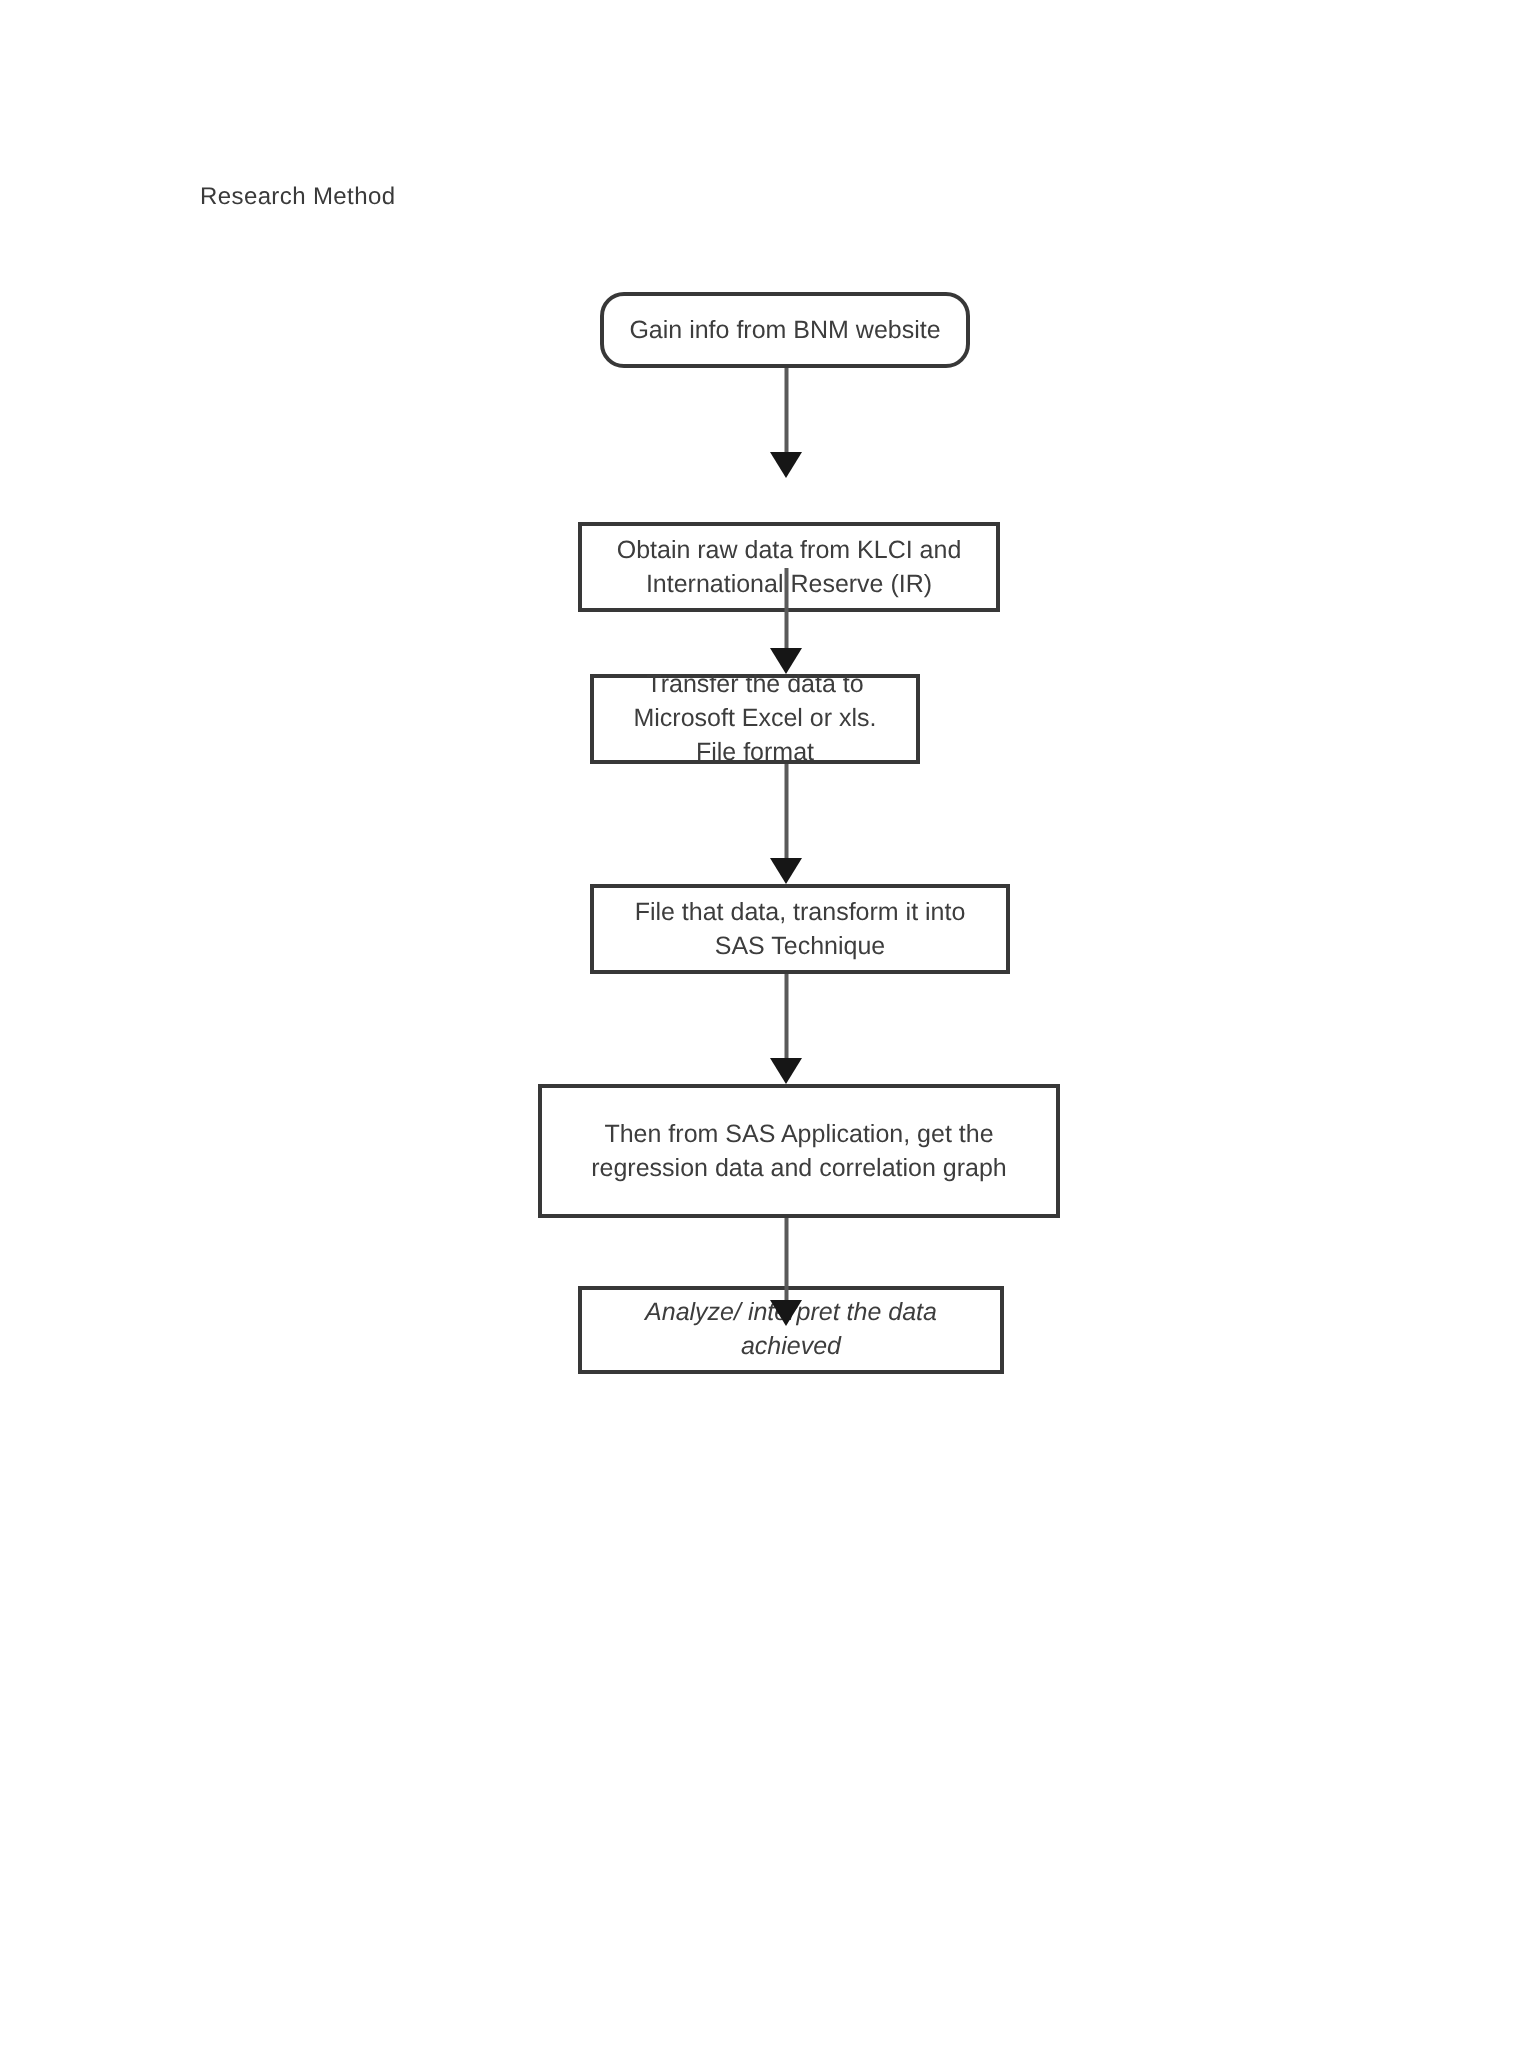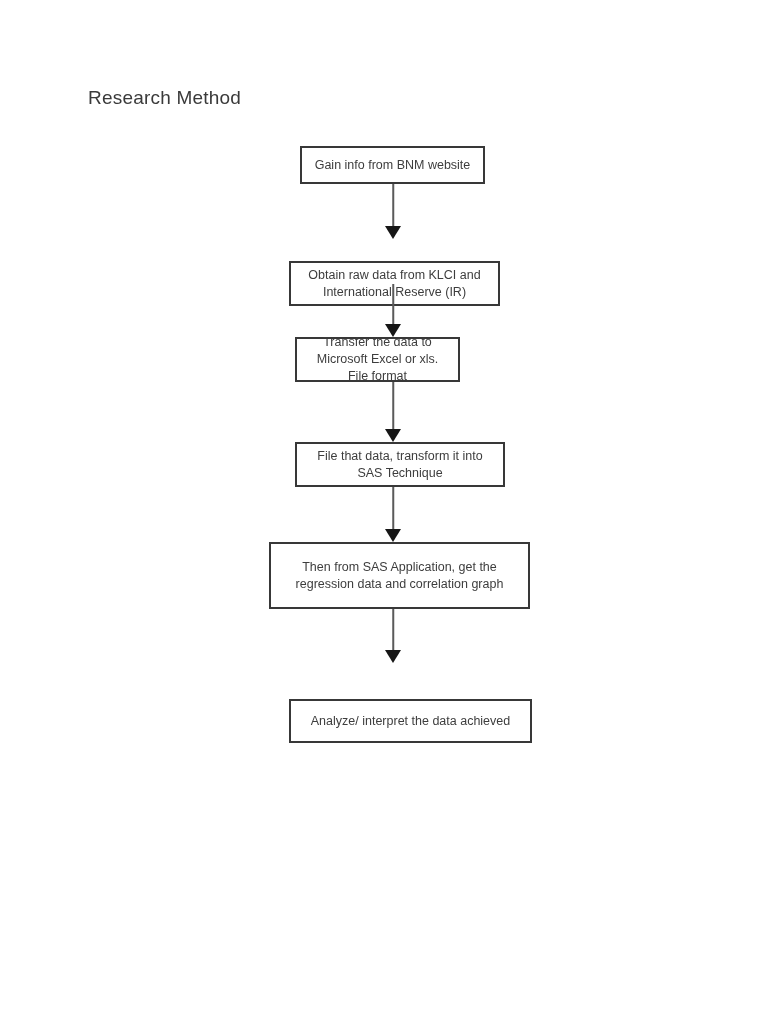--- a/index.html
+++ b/index.html
@@ -10,23 +10,23 @@
   .page {
     position: relative;
     width: 768px;
     height: 1024px;
     background: #ffffff;
     overflow: hidden;
     font-family: "Liberation Sans", sans-serif;
   }
   .doc-title {
     position: absolute;
-    left: 88px;
+    left: 100px;
     top: 90px;
-    font-size: 19px;
+    font-size: 12px;
     line-height: 16px;
     color: #3a3a3a;
     letter-spacing: 0.2px;
     white-space: nowrap;
   }
   .step {
     position: absolute;
     box-sizing: border-box;
     border: 2px solid #383838;
     background: #ffffff;
@@ -69,41 +69,41 @@
 </style>
 </head>
 <body>
 
 <div class="page">
 
   <div class="doc-title">Research Method</div>
 
   <div>
 
-    <div class="step" style="left:300px; top:146px; width:185px; height:38px;">
+    <div class="step" style="left:300px; top:146px; width:185px; height:38px;border-radius:12px;">
       <span>Gain info from BNM website</span>
     </div>
 
     <div class="step" style="left:289px; top:239px; width:211px; height:45px;margin-top:22px;">
       <span>Obtain raw data from KLCI and International Reserve (IR)</span>
     </div>
 
     <div class="step" style="left:295px; top:337px; width:165px; height:45px;">
       <span>Transfer the data to Microsoft Excel or xls. File format</span>
     </div>
 
     <div class="step" style="left:295px; top:442px; width:210px; height:45px;">
       <span>File that data, transform it into SAS Technique</span>
     </div>
 
     <div class="step" style="left:269px; top:542px; width:261px; height:67px;">
       <span>Then from SAS Application, get the regression data and correlation graph</span>
     </div>
 
-    <div class="step" style="left:289px; top:699px; width:243px; height:44px;">
+    <div class="step" style="left:289px; top:643px; width:213px; height:44px;font-style:italic;">
       <span>Analyze/ interpret the data achieved</span>
     </div>
 
     <div class="arrow" style="left:385px; top:184px; height:55px;">
       <div class="arrow-line"></div>
       <div class="arrow-head"></div>
     </div>
 
     <div class="arrow" style="left:385px; top:284px; height:53px;">
       <div class="arrow-line"></div>

